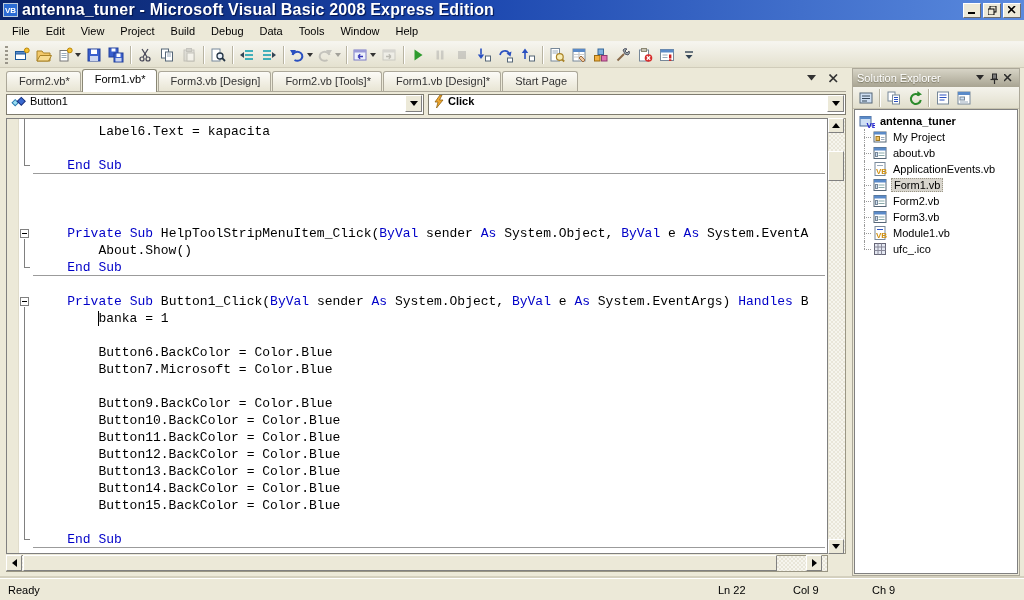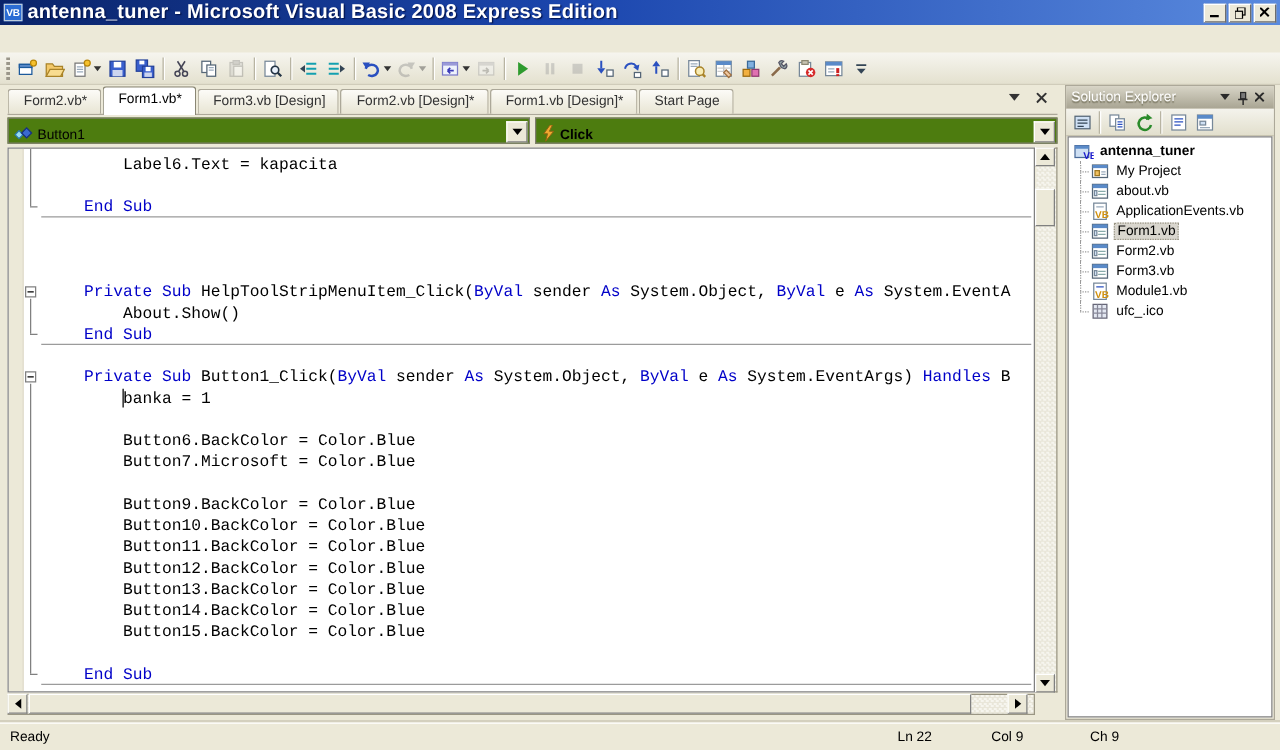--- a/index.html
+++ b/index.html
@@ -55,22 +55,22 @@
     border:1px solid #aca899; border-bottom:none; border-radius:3px 3px 0 0;
     margin-right:1px; color:#333; white-space:nowrap; }
   .tab.active { height:23px; background:#fff; font-weight:normal; color:#000;
     margin-bottom:-1px; border-color:#8a8775; z-index:2; }
   .tabstrip-controls { margin-left:auto; display:flex; align-items:center; gap:8px;
     padding:0 6px 6px 0; }
   .tabctl { width:14px; height:14px; display:flex; align-items:center; justify-content:center; }
 
   
   .combo-row { position:absolute; left:0; top:26px; width:840px; height:22px; display:flex; gap:4px; }
-  .combo { height:21px; background:#4d7c0f; border:1px solid #7f7c6f; display:flex;
-    align-items:flex-end; flex:1; position:relative; }
+  .combo { height:21px; background:#ffffff; border:1px solid #7f7c6f; display:flex;
+    align-items:flex-start; flex:1; position:relative; }
   .combo .c-icon { margin:0 3px 0 4px; display:flex; }
   .combo .c-value { flex:1; }
   .combo .c-value.bold { font-weight:bold; }
   .combo .c-btn { width:17px; height:17px; margin-right:1px; background:#ece9d8;
     border:1px solid; border-color:#fff #808080 #808080 #fff; display:flex;
     align-items:center; justify-content:center; }
   .tri-down { width:0; height:0; border-left:4px solid transparent;
     border-right:4px solid transparent; border-top:5px solid #000; }
 
   
@@ -159,20 +159,32 @@
           </svg>
       </div>
       <div class="win-btn">
         <svg width="8" height="8">
             <path d="M0 0 L7 7 M7 0 L0 7" stroke="#000" stroke-width="1.6"></path>
           </svg>
       </div>
     </div>
   </div>
 
+  <div class="menubar" id="menubar">
+      <span class="menu-item">File</span>
+      <span class="menu-item">Edit</span>
+      <span class="menu-item">View</span>
+      <span class="menu-item">Project</span>
+      <span class="menu-item">Build</span>
+      <span class="menu-item">Debug</span>
+      <span class="menu-item">Data</span>
+      <span class="menu-item">Tools</span>
+      <span class="menu-item">Window</span>
+      <span class="menu-item">Help</span>
+    </div>
 
   <div class="toolbar" id="toolbar">
       <div class="tb-grip"></div>
       <div class="tb-btn">
         <span style="display: flex;">
           <svg width="16" height="16" viewBox="0 0 16 16">
             <rect x="1.5" y="4.5" width="10" height="8" fill="#fff" stroke="#1c5a9c"></rect>
             <rect x="1.5" y="4.5" width="10" height="2.5" fill="#5a8ac8" stroke="#1c5a9c"></rect>
             <circle cx="12.8" cy="3.4" r="2.4" fill="#f6c12d" stroke="#b8860b"></circle>
           </svg>
@@ -442,21 +454,21 @@
     </div>
 
   <div class="main">
 
     <div class="editor-group">
 
       <div class="tabstrip" id="tabs">
           <div class="tab">Form2.vb*</div>
           <div class="tab active">Form1.vb*</div>
           <div class="tab">Form3.vb [Design]</div>
-          <div class="tab">Form2.vb [Design]*</div>
+          <div class="tab">Form2.vb [Tools]*</div>
           <div class="tab">Form1.vb [Design]*</div>
           <div class="tab">Start Page</div>
           <div class="tabstrip-controls">
             <span class="tabctl">
               <svg width="9" height="6">
                 <polygon points="0,0 9,0 4.5,5.5" fill="#333"></polygon>
               </svg>
             </span>
             <span class="tabctl">
               <svg width="9" height="9">

